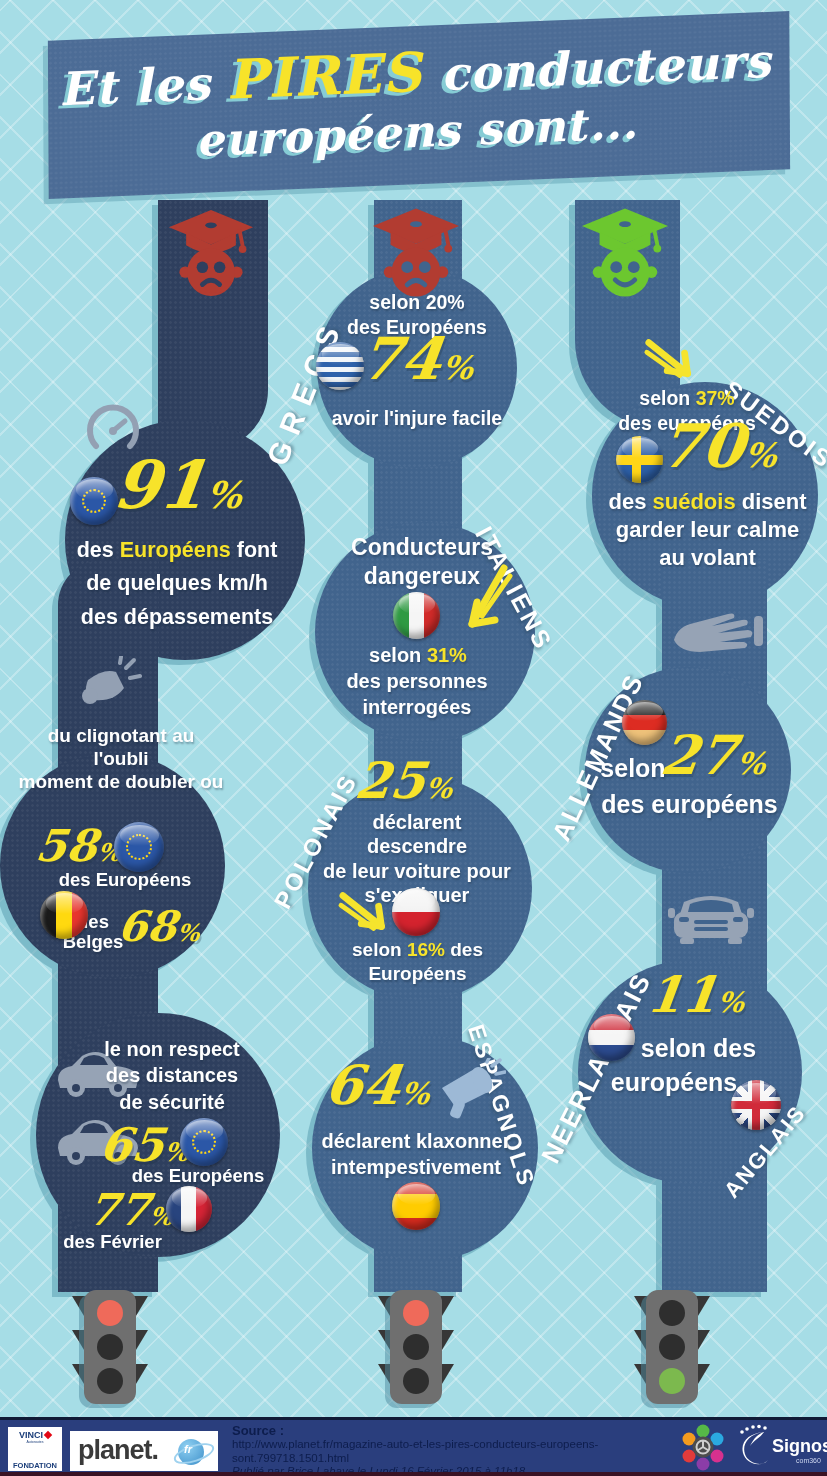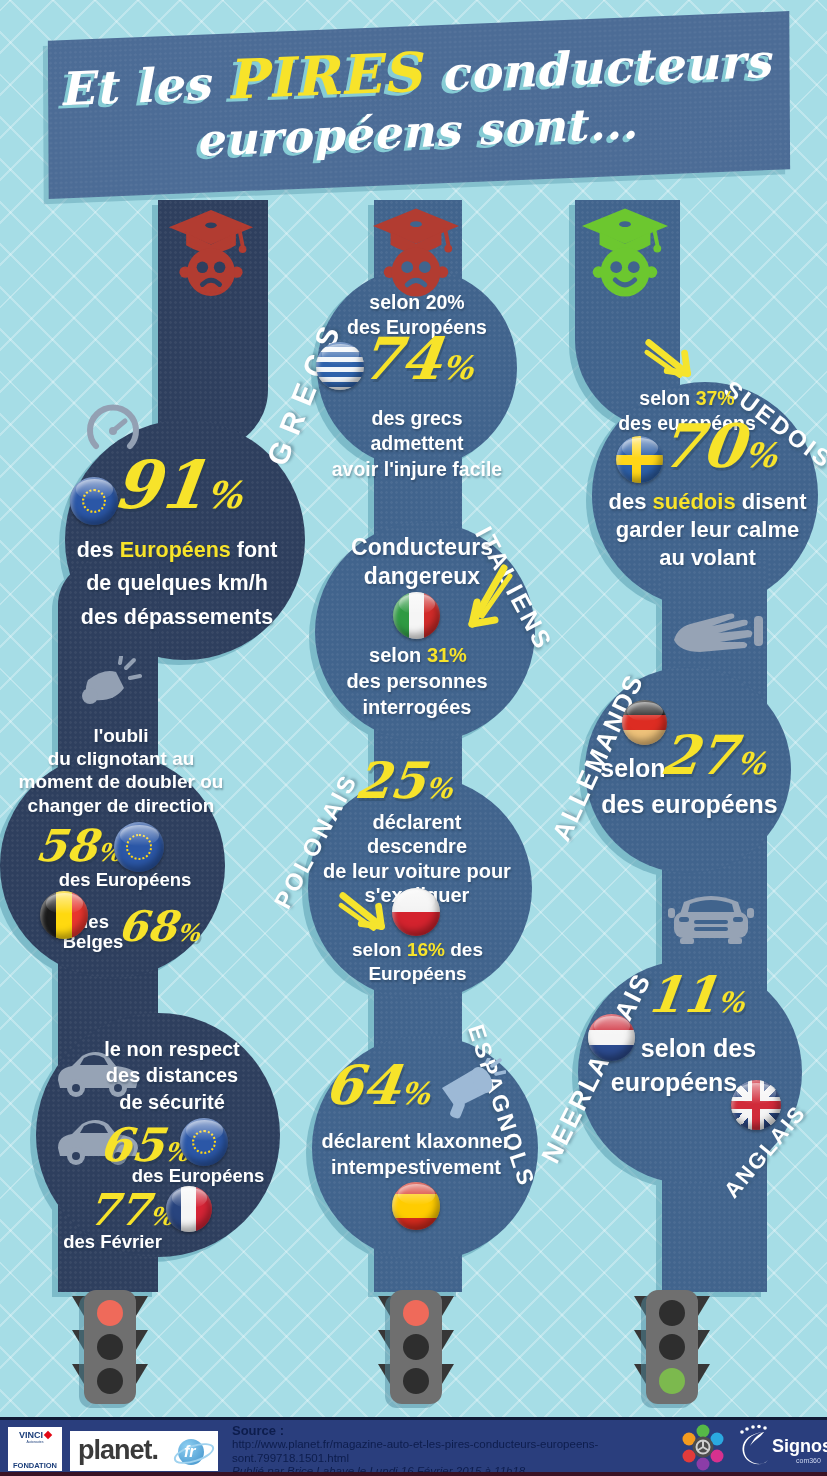--- a/index.html
+++ b/index.html
@@ -142,24 +142,23 @@
       <path d="M10,24 Q26,12 38,16 L46,32 Q36,46 16,44 Q4,38 10,24 Z" fill="#93a0b3"></path>
       <circle cx="12" cy="40" r="8" fill="#93a0b3"></circle>
       <g stroke="#93a0b3" stroke-width="4" stroke-linecap="round">
         <line x1="48" y1="12" x2="56" y2="4"></line>
           <line x1="52" y1="22" x2="62" y2="20"></line>
           <line x1="42" y1="7" x2="43" y2="1"></line>
       </g>
     </svg>
 
     <div class="txt" style="left:10px;top:724px;width:222px;font-size:19px;line-height:1.22;">
+      <div>du clignotant au</div>
       <div>l'oubli</div>
-      <div>du clignotant au</div>
       <div>moment de doubler ou</div>
-      <div>changer de direction</div>
     </div>
     <div class="script" style="left:40px;top:824px;font-size:44px;"><span>58</span><span class="pc">%</span></div>
     <span class="flag flag-eu" style="left:114px;top:822px;width:50px;height:50px;"></span>
     <div class="txt" style="left:40px;top:868px;width:170px;font-size:18.5px;">des Européens</div>
     <span class="flag flag-be" style="left:40px;top:891px;width:48px;height:48px;"></span>
     <div class="txt" style="left:62px;top:912px;width:62px;font-size:18.5px;line-height:1.1;">
       <div>des</div>
       <div>Belges</div>
     </div>
     <div class="script" style="left:122px;top:906px;font-size:42px;"><span>68</span><span class="pc">%</span></div>
@@ -208,21 +207,20 @@
     </svg>
 
     <div class="lab" style="left:276px;top:447px;font-size:30px;letter-spacing:10px;transform:rotate(-68deg);">GRECS</div>
     <div class="txt" style="left:338px;top:290px;width:158px;font-size:19.5px;">
       <div>selon 20%</div>
       <div>des Européens</div>
     </div>
     <span class="flag flag-gr" style="left:316px;top:342px;width:48px;height:48px;"></span>
     <div class="script" style="left:366px;top:330px;font-size:58px;"><span>74</span><span class="pc">%</span></div>
     <div class="txt" style="left:324px;top:406px;width:186px;font-size:19.5px;">
-      <div>des grecs admettent</div>
       <div>avoir l'injure facile</div>
     </div>
 
     <div class="lab" style="left:482px;top:514px;font-size:25px;letter-spacing:3px;transform:rotate(62deg);">ITALIENS</div>
     <div class="txt" style="left:338px;top:533px;width:168px;font-size:23px;line-height:1.25;">
       <div>Conducteurs</div>
       <div>dangereux</div>
     </div>
     <span class="flag flag-it" style="left:393px;top:592px;width:47px;height:47px;"></span>
     <svg class="abs" style="left:452px;top:562px;" width="62" height="82" viewBox="0 0 62 82">
@@ -374,21 +372,21 @@
     <div class="logo-box" style="left:8px;top:7px;width:54px;height:44px;text-align:center;">
       <div style="font-size:9px;font-weight:bold;color:#1b3e7a;margin-top:3px;"><span>VINCI</span><span style="display:inline-block;width:6px;height:6px;background:#e30613;transform:rotate(45deg);margin-left:2px;"></span></div>
       <div style="font-size:3.5px;color:#1b3e7a;">Autoroutes</div>
       <div style="font-size:7.5px;font-weight:bold;color:#1b3e7a;margin-top:17px;">FONDATION</div>
       <div style="font-size:3.5px;color:#c00;margin-top:2px;">Pour une conduite responsable</div>
     </div>
     <div class="logo-box" style="left:70px;top:11px;width:148px;height:40px;">
       <span style="position:absolute;left:8px;top:4px;font-size:27px;font-weight:bold;color:#3a3a3a;letter-spacing:-1px;">planet.</span>
       <span style="position:absolute;left:108px;top:8px;width:26px;height:26px;border-radius:50%;background:radial-gradient(circle at 35% 30%,#8fd0f2,#3d8fc9);"></span>
       <span style="position:absolute;left:103px;top:14px;width:38px;height:13px;border:2px solid #9fd2ef;border-radius:50%;transform:rotate(-18deg);"></span>
-      <span style="position:absolute;left:114px;top:12px;font-size:16px;font-style:italic;font-weight:bold;color:#fff;">fr</span>
+      <span style="position:absolute;left:114px;top:12px;font-size:11px;font-style:italic;font-weight:bold;color:#fff;">fr</span>
     </div>
     <div class="src">
       <div class="src-label">Source :</div>
       <div class="src-url">http://www.planet.fr/magazine-auto-et-les-pires-conducteurs-europeens-sont.799718.1501.html</div>
       <div class="src-pub">Publié par Brice Lahaye le Lundi 16 Février 2015 à 11h18</div>
 
     </div>
   </div>
   <svg class="abs" style="left:676px;top:1419px;z-index:9;" width="54" height="54" viewBox="0 0 54 54">
     <circle cx="27" cy="12" r="6.5" fill="#56b947"></circle>

